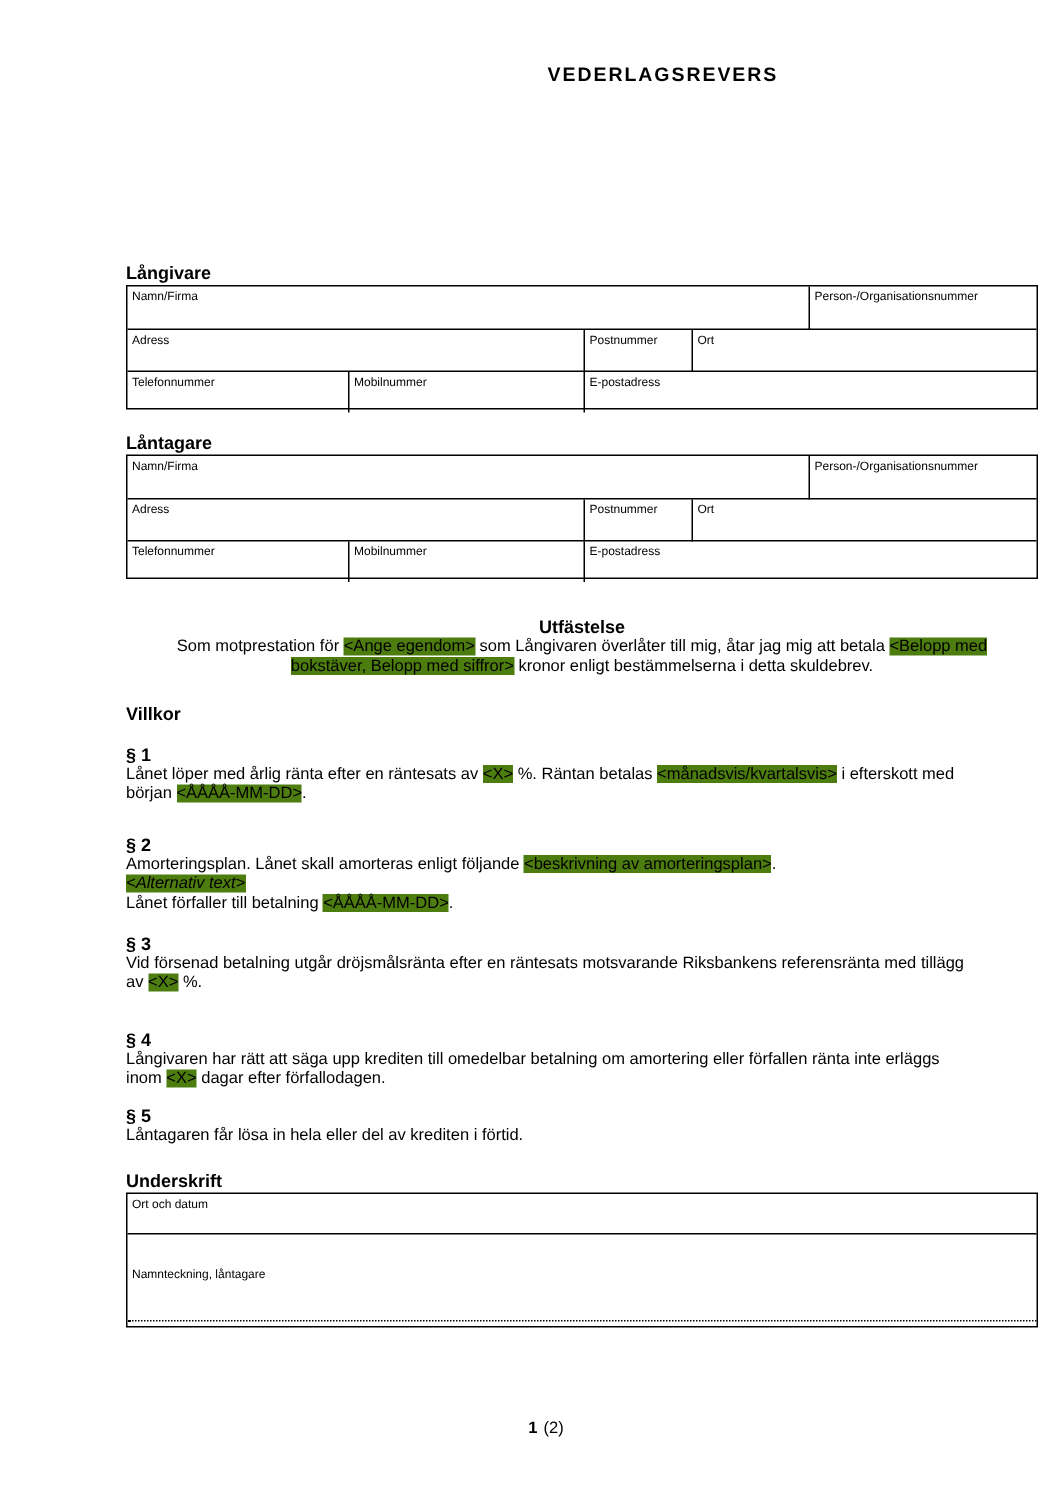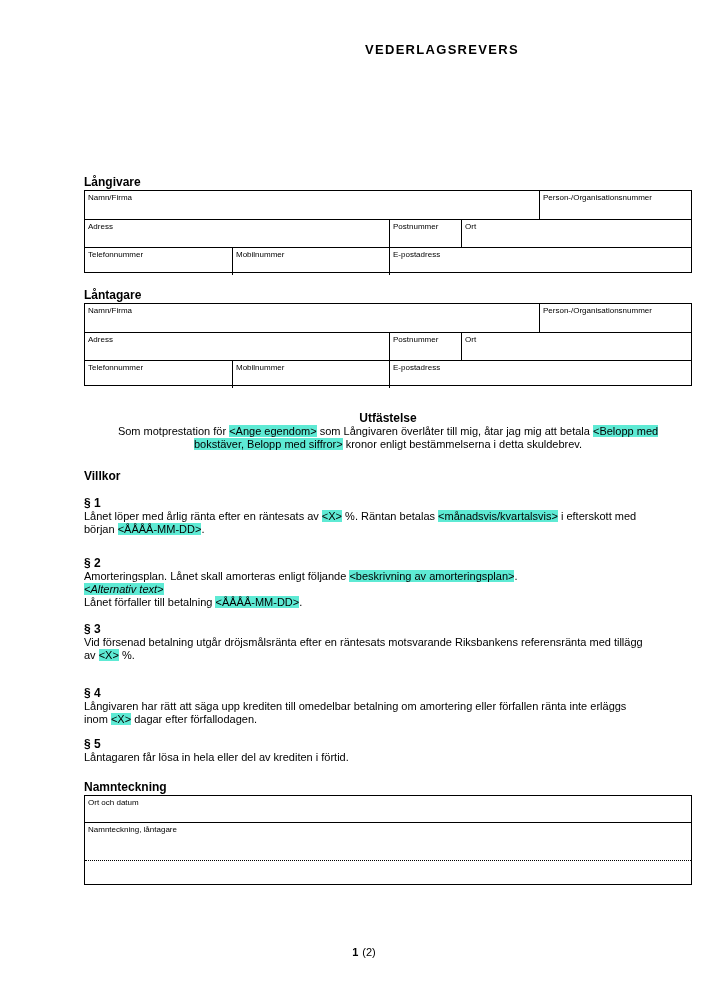--- a/index.html
+++ b/index.html
@@ -2,21 +2,21 @@
 <html><head>
 <meta charset="utf-8">
 <style>
   html,body{margin:0;padding:0;background:#ffffff;}
   .page{position:relative;width:707px;height:1000px;background:#ffffff;
         font-family:"Liberation Sans",sans-serif;color:#000;overflow:hidden;}
   .block{position:absolute;left:60px;width:608px;padding-left:24px;}
   .title{position:absolute;left:365px;top:42px;font-size:13px;font-weight:bold;letter-spacing:1.3px;}
   .heading{font-size:12px;font-weight:bold;line-height:13px;white-space:pre;}
   .bodyline{font-size:11px;line-height:13px;white-space:pre;}
-  .hl{background:#5eead4;}
+  .hl{background:#4d7c0f;}
   .it{font-style:italic;margin-top:34px;}
   
   .ptable{position:relative;width:608px;height:83px;border:1px solid #000;
           box-sizing:border-box;margin-top:1px;}
   .cell{position:absolute;box-sizing:border-box;overflow:hidden;}
   .cell .lbl{display:block;font-size:8px;line-height:9px;padding:2px 0 0 3px;white-space:pre;}
   .br{border-right:1px solid #000;}
   .bb{border-bottom:1px solid #000;}
   .c1a{left:0;top:0;width:455px;height:29px;}
   .c1b{left:455px;top:0;width:151px;height:29px;}
@@ -25,21 +25,21 @@
   .c2c{left:377px;top:29px;width:229px;height:28px;}
   .c3a{left:0;top:57px;width:148px;height:27px;}
   .c3b{left:148px;top:57px;width:157px;height:27px;}
   .c3c{left:305px;top:57px;width:301px;height:27px;}
   
   .stable{position:relative;width:608px;height:90px;border:1px solid #000;
           box-sizing:border-box;margin-top:1px;}
   .srow{box-sizing:border-box;width:100%;overflow:hidden;}
   .srow .lbl{display:block;font-size:8px;line-height:9px;padding:2px 0 0 3px;white-space:pre;}
   .sr1{height:27px;border-bottom:1px solid #000;}
-  .sr2{height:38px;border-bottom:1px dotted #000;}
+  .sr2{height:38px;border-bottom:1px dotted #000;margin-top:20px;}
   .sr3{height:23px;}
   .footer{position:absolute;left:60px;top:946px;width:608px;text-align:center;font-size:11px;}
   .footer .b{font-weight:bold;}
   .footer .t{margin-left:4px;}
 </style>
 </head>
 <body>
 
 <div class="page">
 
@@ -139,21 +139,21 @@
     <div class="bodyline"><span>Långivaren har rätt att säga upp krediten till omedelbar betalning om amortering eller förfallen ränta inte erläggs</span></div>
     <div class="bodyline"><span>inom </span><span class="hl">&lt;X&gt;</span><span> dagar efter förfallodagen.</span></div>
   </div>
 
   <div class="block" style="top:738px;">
     <div class="heading">§ 5</div>
     <div class="bodyline"><span>Låntagaren får lösa in hela eller del av krediten i förtid.</span></div>
   </div>
 
   <div class="block" style="top:781px;">
-    <div class="heading">Namnteckning</div>
+    <div class="heading">Underskrift</div>
     <div class="stable">
       <div class="srow sr1">
           <span class="lbl">Ort och datum</span>
         </div>
       <div class="srow sr2">
           <span class="lbl">Namnteckning, låntagare</span>
         </div>
     </div>
   </div>
 

